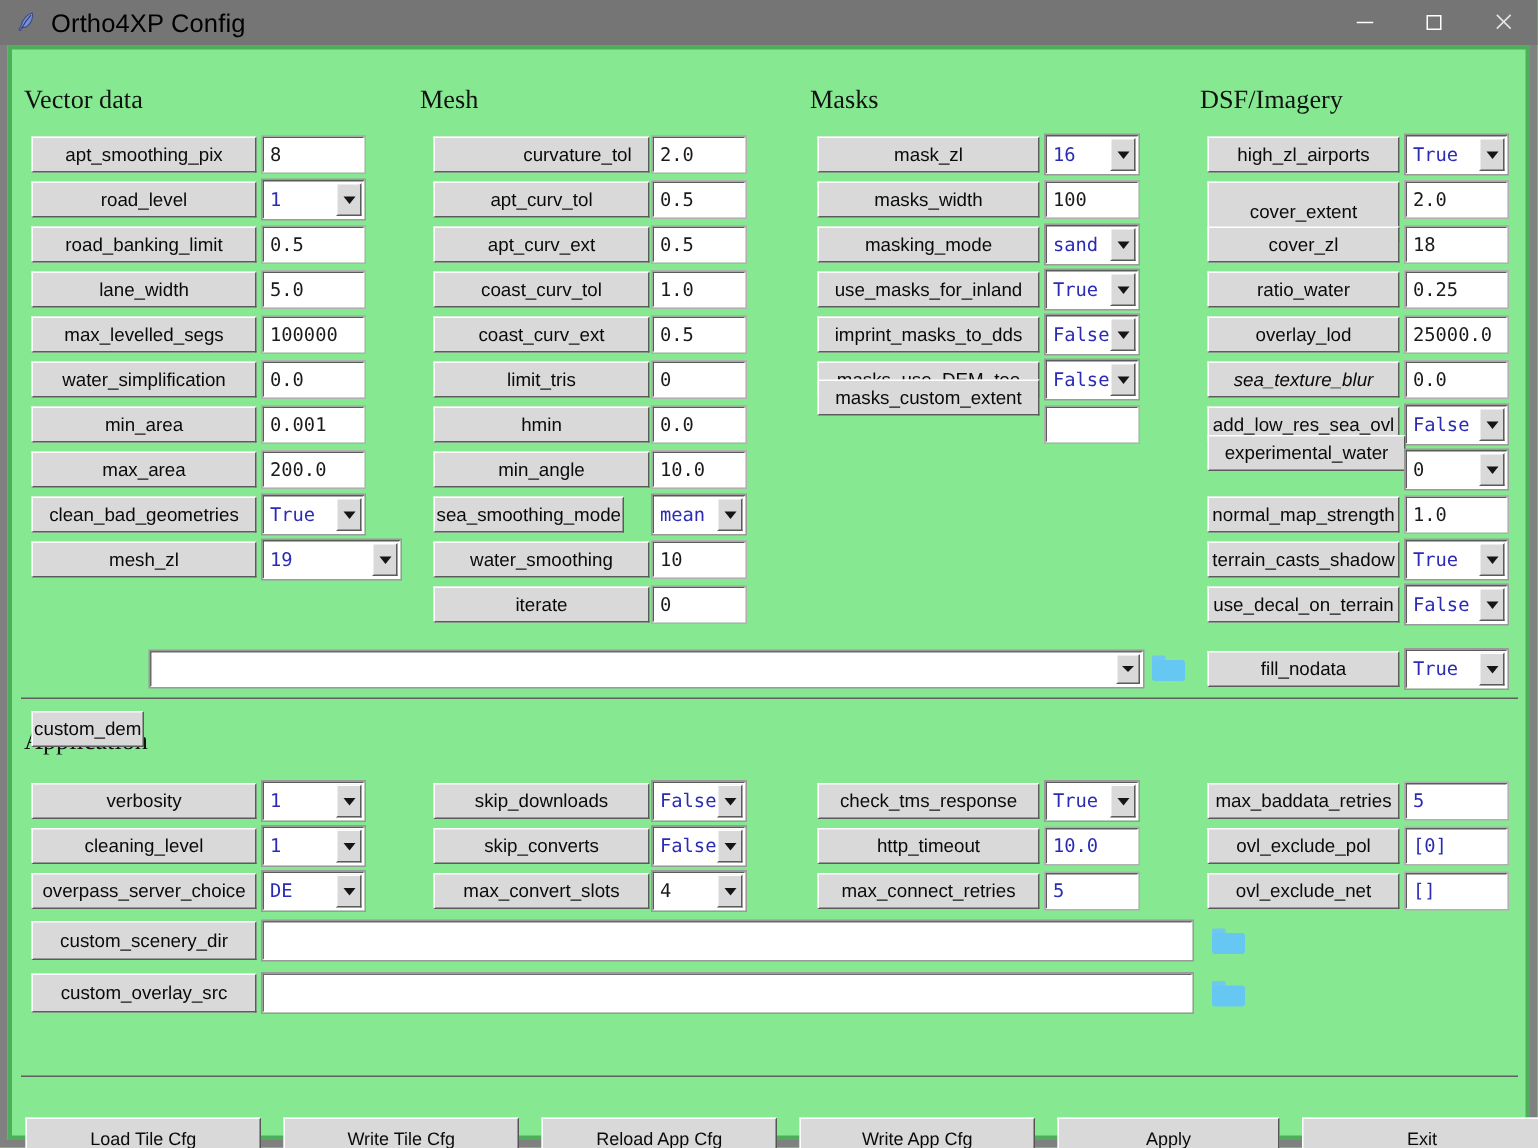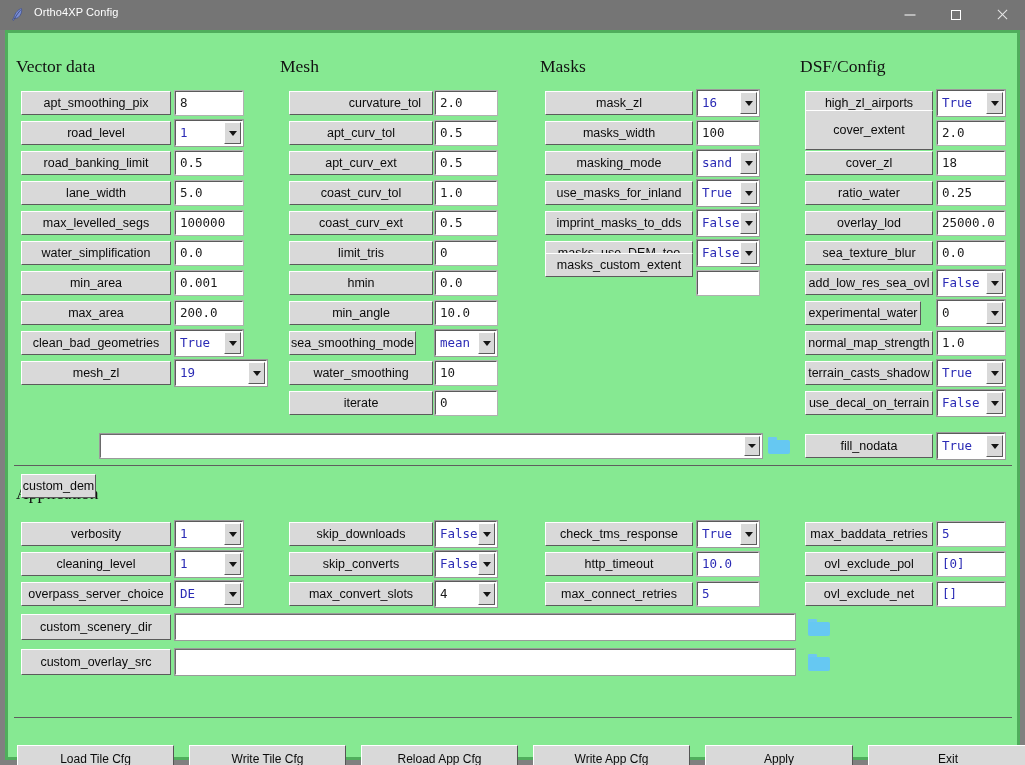--- a/index.html
+++ b/index.html
@@ -7,21 +7,21 @@
     width:1025px;height:765px;overflow:hidden;
     background:#86e992;
     font-family:"DejaVu Sans", sans-serif;
     -webkit-font-smoothing:none;
   }
   .window{position:absolute;left:0;top:0;width:1025px;height:765px;background:#808080;}
 
   
   .titlebar{position:absolute;left:0;top:0;width:1025px;height:30px;background:#757575;}
   .tb-icon{position:absolute;left:10px;top:7px;width:16px;height:16px;}
-  .tb-title{position:absolute;left:34px;top:6px;font-size:11px;color:#ffffff;
+  .tb-title{position:absolute;left:34px;top:6px;font-size:17px;color:#000000;
             font-family:"Liberation Sans", sans-serif;letter-spacing:.1px;}
   .tb-btn{position:absolute;top:0;width:46px;height:30px;cursor:default;}
   .tb-min{right:92px;}.tb-max{right:46px;}.tb-close{right:0;}
   .tb-btn .gl{position:absolute;left:50%;top:50%;transform:translate(-50%,-50%);}
   .gl-min{width:11px;height:1px;background:#fff;}
   .gl-max{width:10px;height:10px;border:1px solid #fff;box-sizing:border-box;}
   .gl-x{width:12px;height:12px;}
   .gl-x:before,.gl-x:after{content:"";position:absolute;left:0;top:5px;width:13px;height:1px;background:#e8e8e8;}
   .gl-x:before{transform:rotate(45deg);}.gl-x:after{transform:rotate(-45deg);}
 
@@ -127,21 +127,21 @@
         <span class="gl gl-x"></span>
       </div>
   </div>
 
   <div class="content">
     <div class="inner" id="inner">
 
       <div class="hdr" style="left:8px;top:23px;">Vector data</div>
       <div class="hdr" style="left:272px;top:23px;">Mesh</div>
       <div class="hdr" style="left:532px;top:23px;">Masks</div>
-      <div class="hdr" style="left:792px;top:23px;">DSF/Config</div>
+      <div class="hdr" style="left:792px;top:23px;">DSF/Imagery</div>
       <div class="hdr" style="left:8px;top:450px;">Application</div>
 
       <div class="sep" style="left:6px;top:432px;width:998px;"></div>
       <div class="sep" style="left:6px;top:684px;width:998px;"></div>
 
       <div id="rows">
           <div class="btn lblbtn" style="left: 13px; top: 58px; width: 150px; height: 24px;">apt_smoothing_pix</div>
           <div class="ent" style="left: 167px; top: 58px; width: 68px; height: 24px;">
             <span class="v">8</span>
           </div>
@@ -280,48 +280,48 @@
           <div class="ent" style="left: 689px; top: 238px; width: 62px; height: 24px;">
             <span class="v"></span>
           </div>
           <div class="btn lblbtn" style="left: 797px; top: 58px; width: 128px; height: 24px;">high_zl_airports</div>
           <div class="combo" style="left: 929px; top: 57px; width: 68px; height: 26px;">
             <span class="v">True</span>
             <span class="arrow">
               <i></i>
             </span>
           </div>
-          <div class="btn lblbtn" style="left: 797px; top: 77px; width: 128px; height: 40px;">cover_extent</div>
+          <div class="btn lblbtn" style="left: 797px; top: 88px; width: 128px; height: 40px;">cover_extent</div>
           <div class="ent" style="left: 929px; top: 88px; width: 68px; height: 24px;">
             <span class="v">2.0</span>
           </div>
           <div class="btn lblbtn" style="left: 797px; top: 118px; width: 128px; height: 24px;">cover_zl</div>
           <div class="ent" style="left: 929px; top: 118px; width: 68px; height: 24px;">
             <span class="v">18</span>
           </div>
           <div class="btn lblbtn" style="left: 797px; top: 148px; width: 128px; height: 24px;">ratio_water</div>
           <div class="ent" style="left: 929px; top: 148px; width: 68px; height: 24px;">
             <span class="v">0.25</span>
           </div>
           <div class="btn lblbtn" style="left: 797px; top: 178px; width: 128px; height: 24px;">overlay_lod</div>
           <div class="ent" style="left: 929px; top: 178px; width: 68px; height: 24px;">
             <span class="v">25000.0</span>
           </div>
-          <div class="btn lblbtn" style="left: 797px; top: 208px; width: 128px; height: 24px;">sea_texture_blur</div>
+          <div class="btn lblbtn" style="left: 797px; top: 208px; width: 128px; height: 24px; font-style: italic;">sea_texture_blur</div>
           <div class="ent" style="left: 929px; top: 208px; width: 68px; height: 24px;">
             <span class="v">0.0</span>
           </div>
           <div class="btn lblbtn" style="left: 797px; top: 238px; width: 128px; height: 24px;">add_low_res_sea_ovl</div>
           <div class="combo" style="left: 929px; top: 237px; width: 68px; height: 26px;">
             <span class="v">False</span>
             <span class="arrow">
               <i></i>
             </span>
           </div>
-          <div class="btn lblbtn" style="left: 797px; top: 268px; width: 116px; height: 24px;">experimental_water</div>
+          <div class="btn lblbtn" style="left: 797px; top: 257px; width: 132px; height: 24px;">experimental_water</div>
           <div class="combo" style="left: 929px; top: 267px; width: 68px; height: 26px;">
             <span class="v dark">0</span>
             <span class="arrow">
               <i></i>
             </span>
           </div>
           <div class="btn lblbtn" style="left: 797px; top: 298px; width: 128px; height: 24px;">normal_map_strength</div>
           <div class="ent" style="left: 929px; top: 298px; width: 68px; height: 24px;">
             <span class="v">1.0</span>
           </div>

